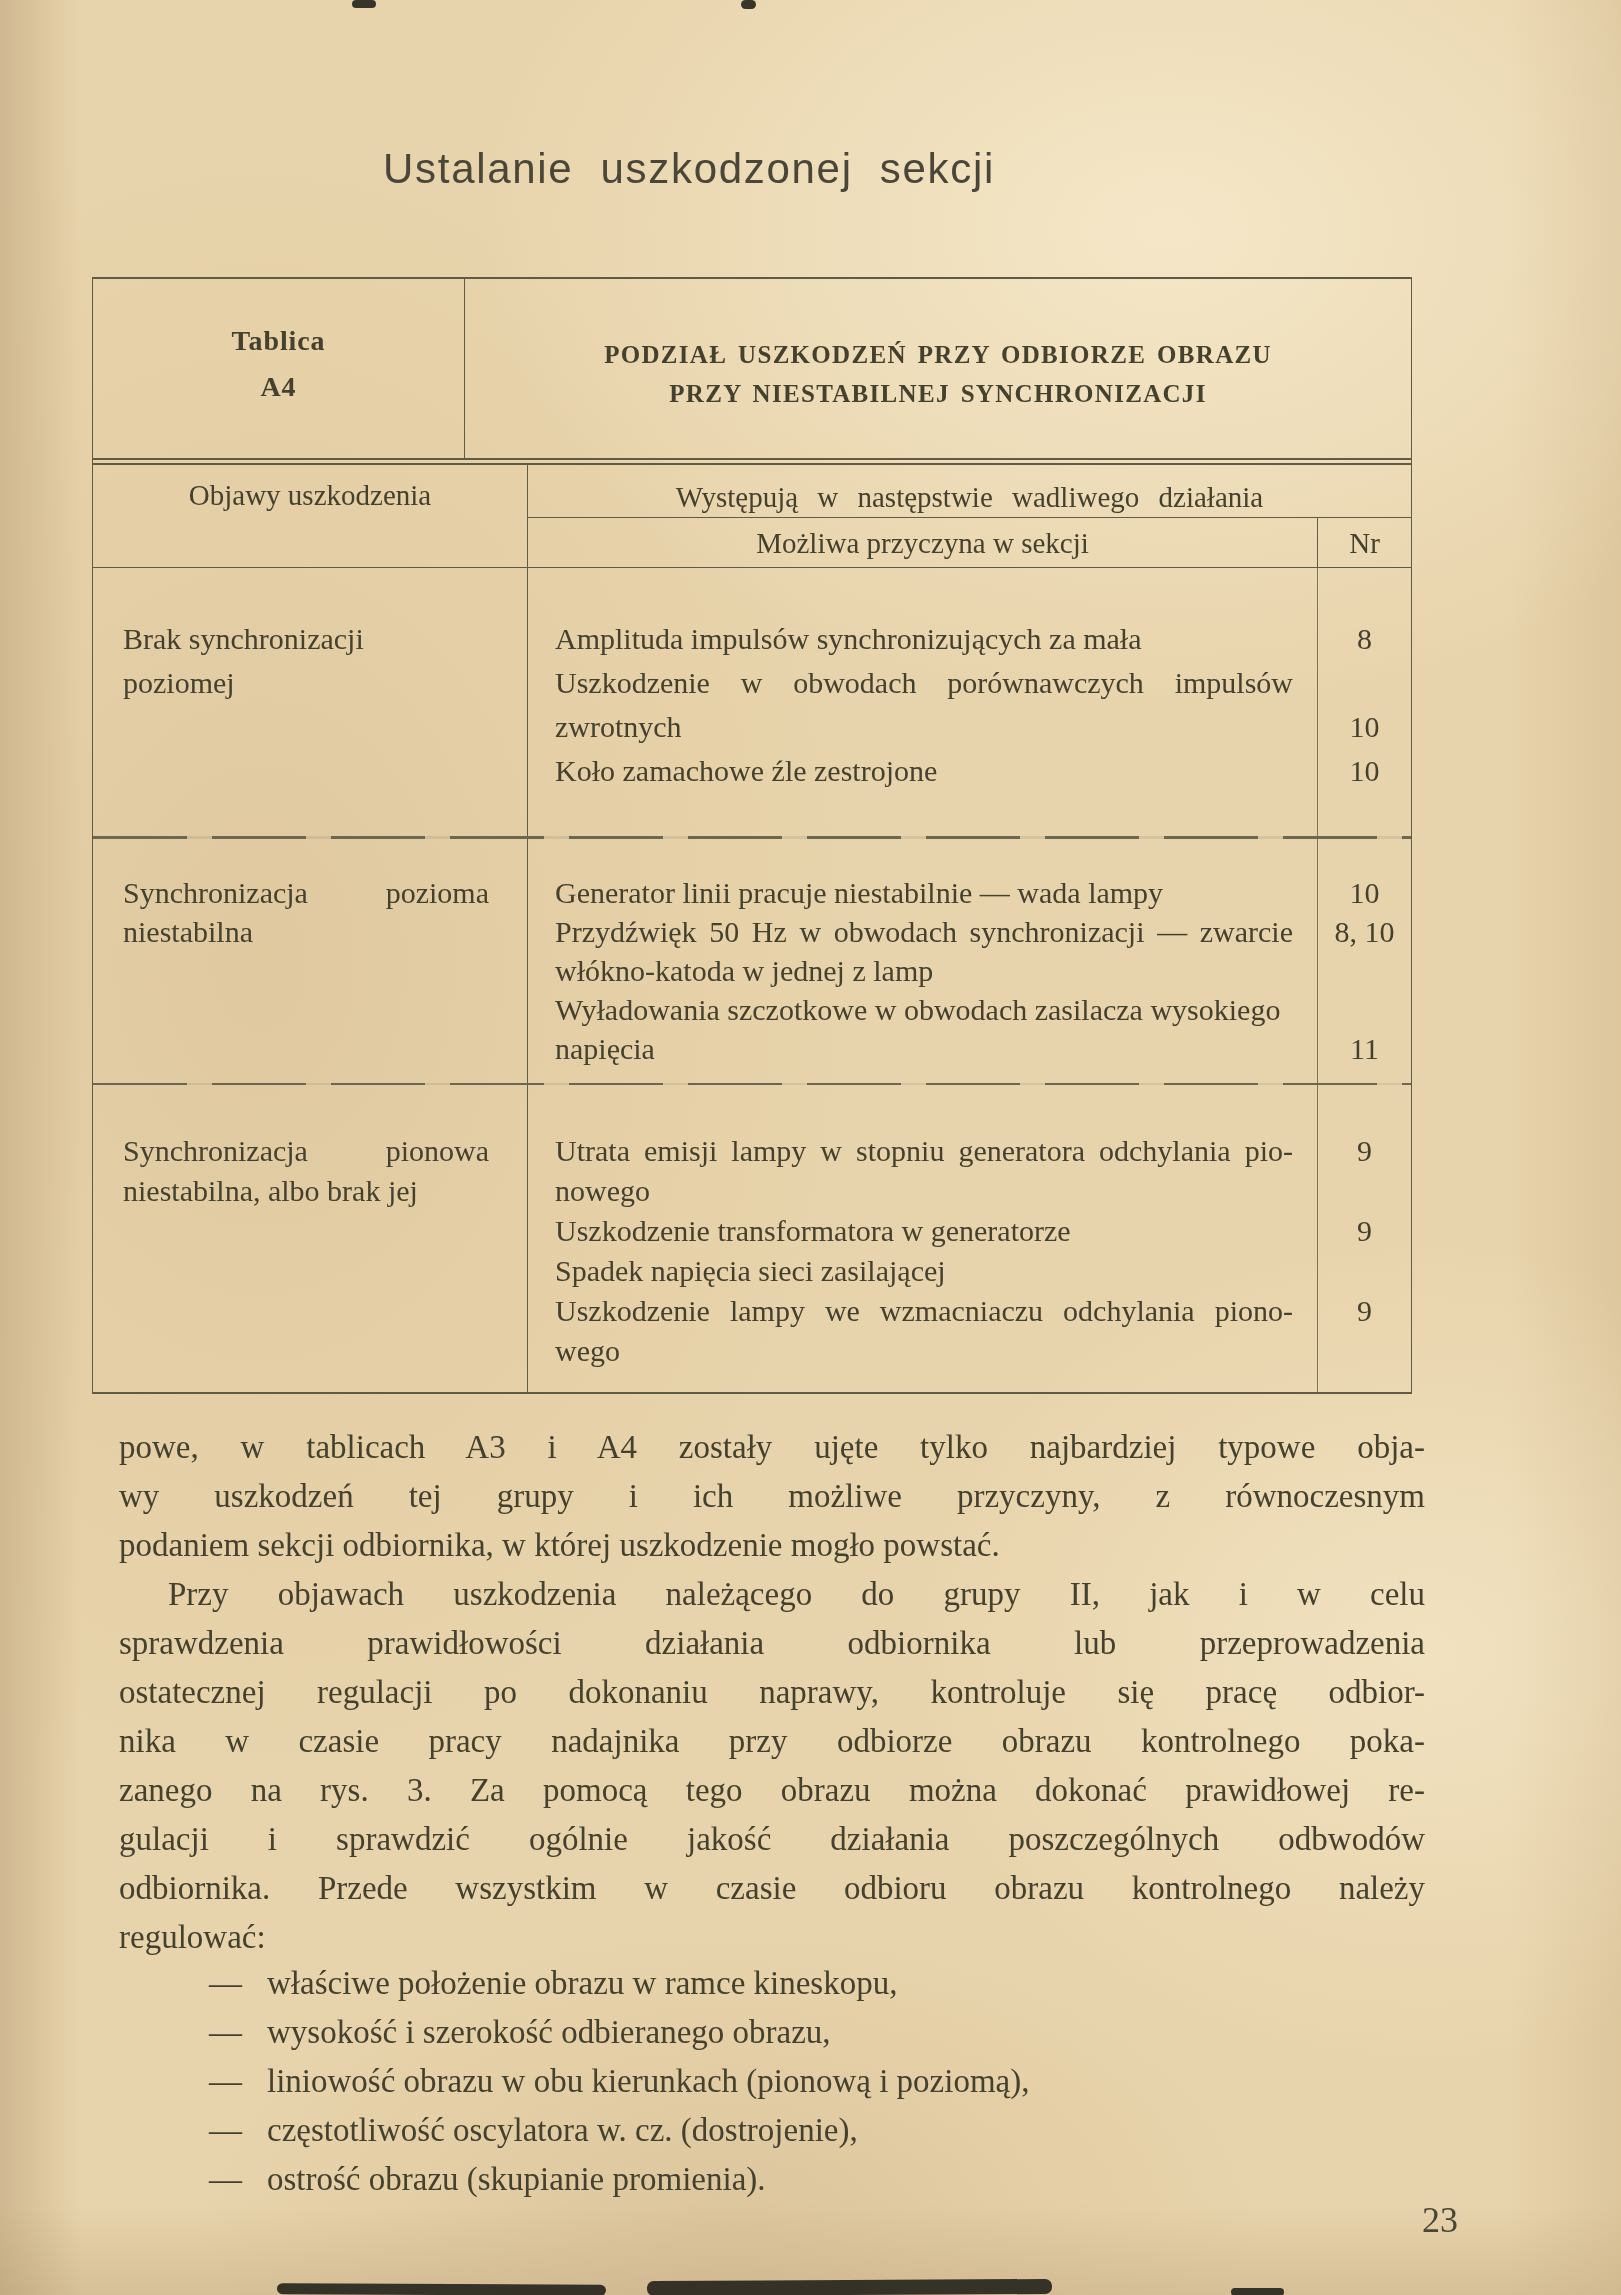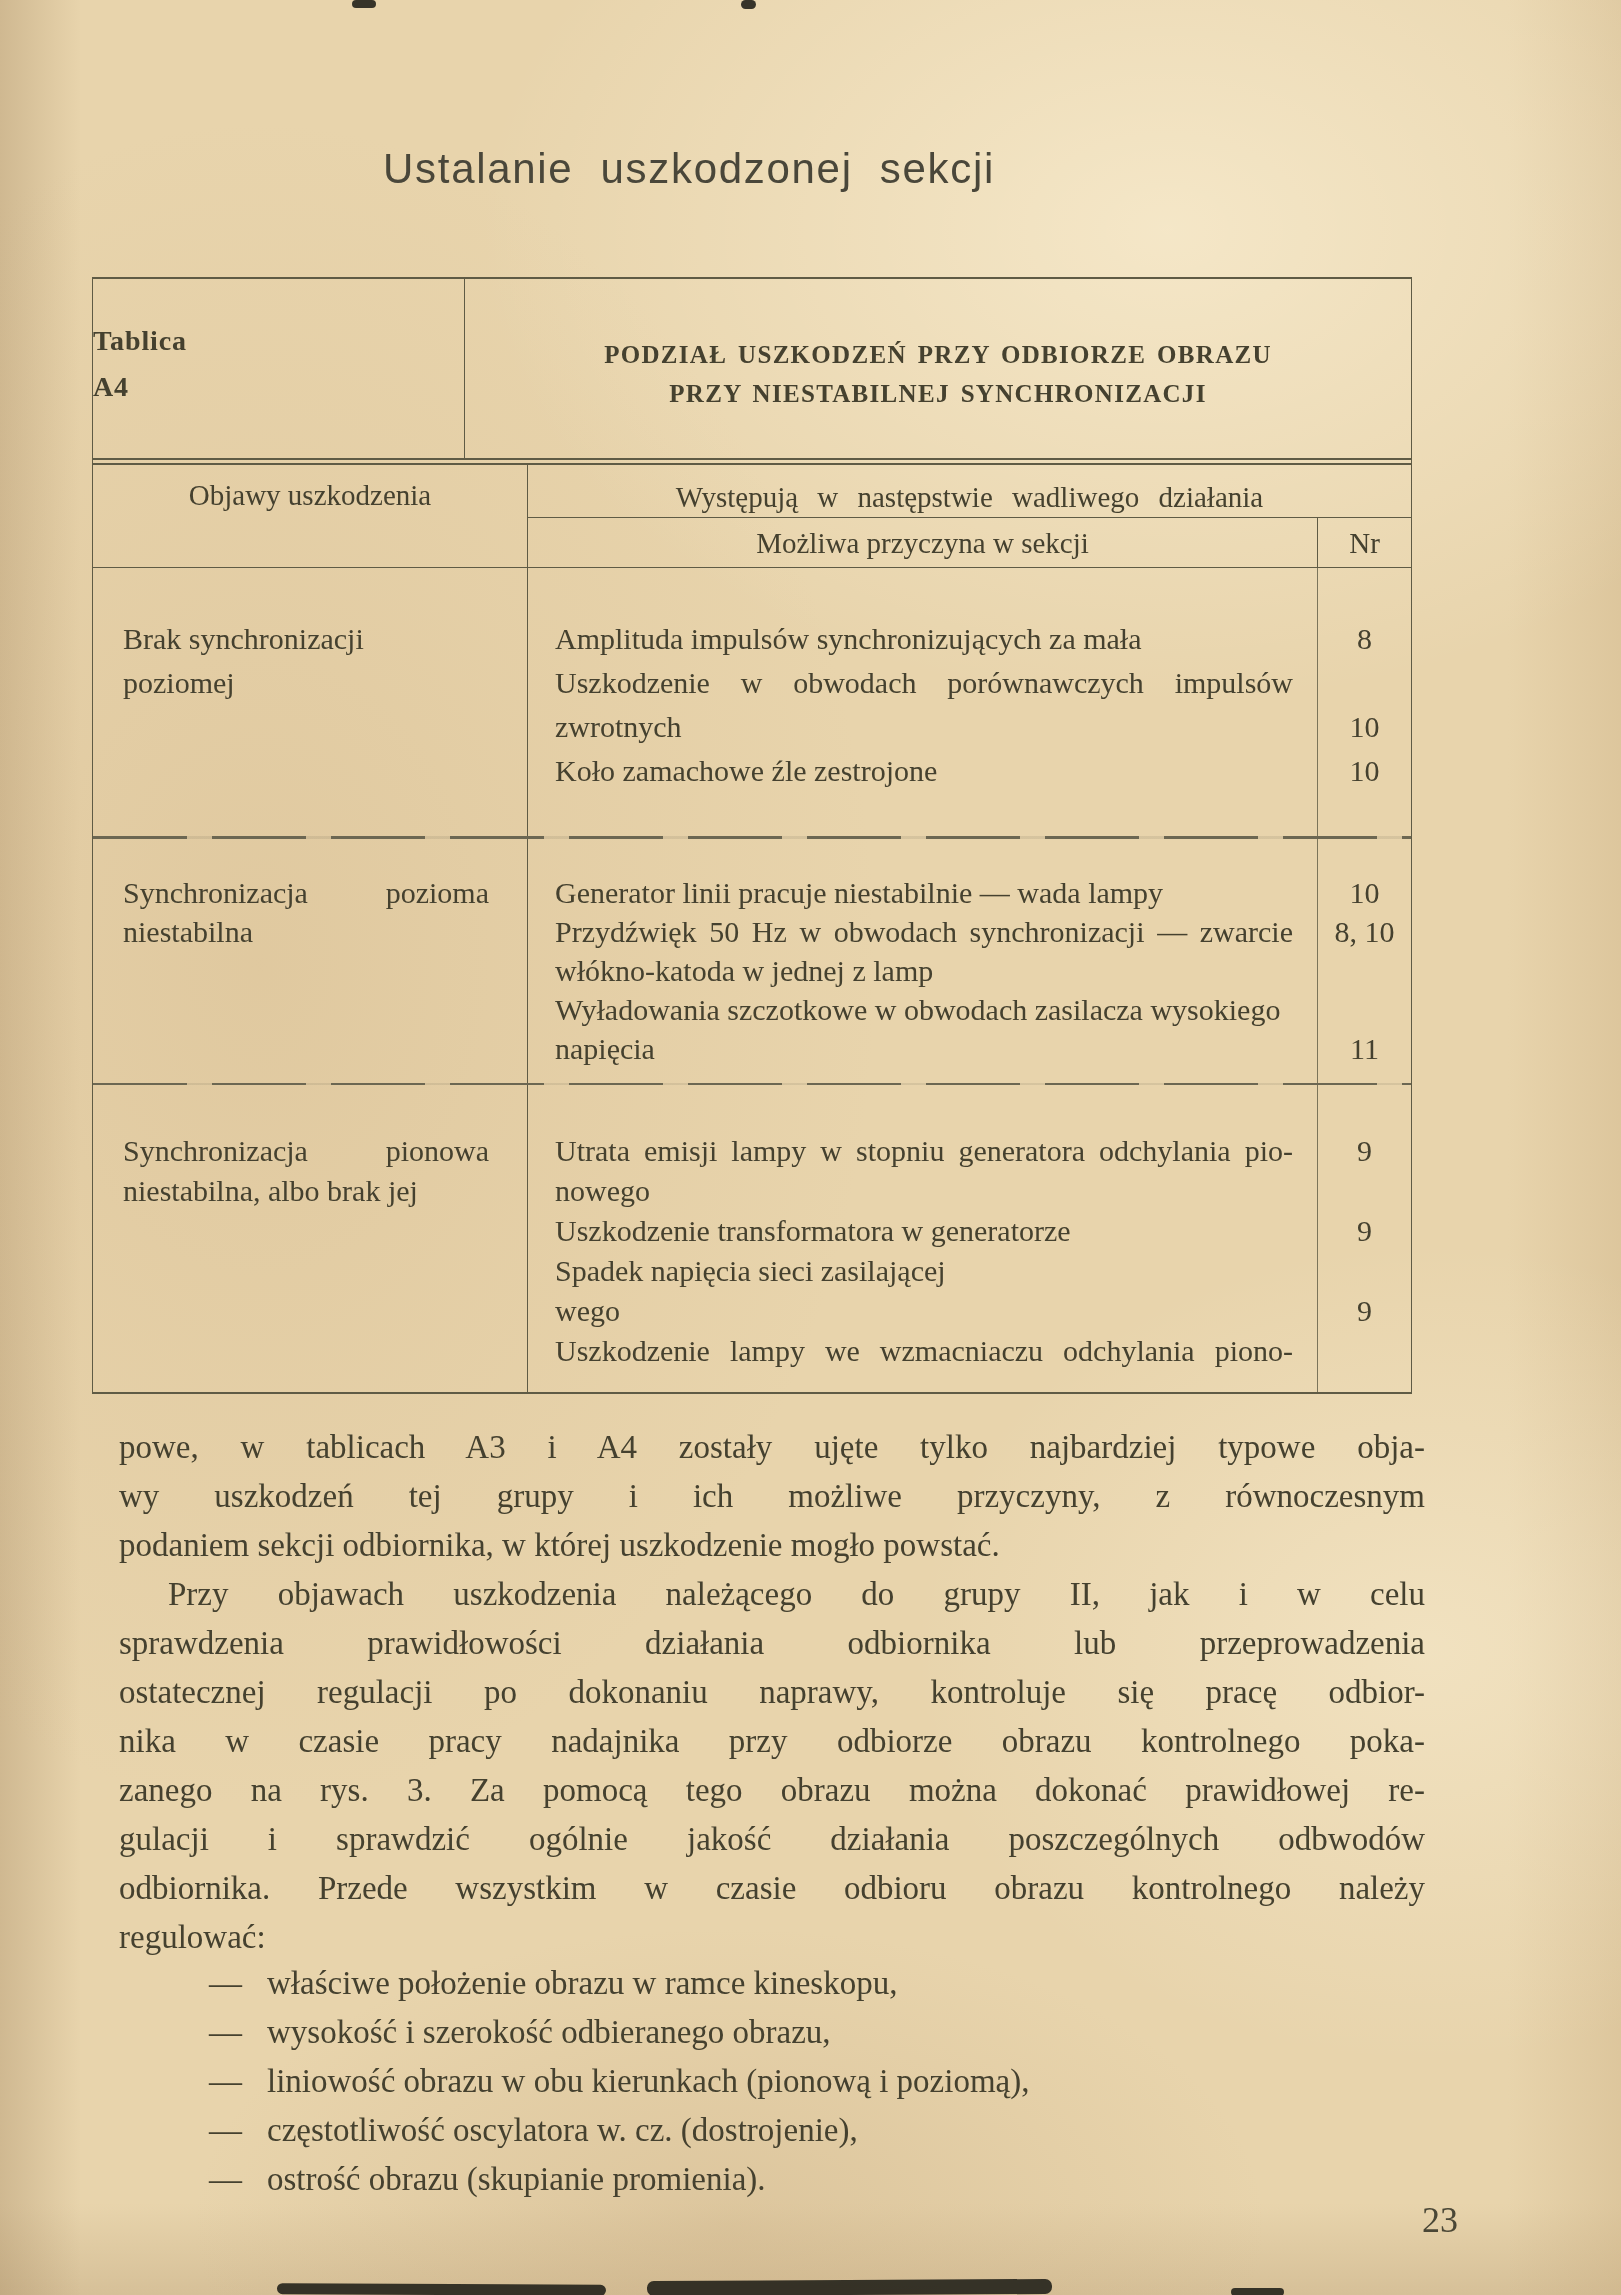--- a/index.html
+++ b/index.html
@@ -22,21 +22,21 @@
     text-align:center;font-family:"Liberation Sans","DejaVu Sans",sans-serif;
     font-size:42px;font-weight:normal;letter-spacing:1.7px;word-spacing:13.7px;color:#4a473a;
     white-space:nowrap;
   }
   
   .tbl{
     position:absolute;left:92px;top:277px;width:1320px;box-sizing:border-box;
     border:1.7px solid #5f5b45;border-top-width:2.6px;border-bottom-width:2.6px;
   }
   .cap{display:flex;height:186px;box-sizing:border-box;border-bottom:7.7px double #5f5b45;}
-  .cap-l{width:372px;box-sizing:border-box;border-right:1.7px solid #5f5b45;padding-top:39px;}
+  .cap-l{width:372px;box-sizing:border-box;border-right:1.7px solid #5f5b45;padding-top:39px;text-align:center;}
   .cap-line{font-size:28px;font-weight:bold;line-height:46px;letter-spacing:0.9px;}
   .cap-r{flex:1;padding-top:56px;text-align:center;}
   .ttl-line{font-size:25px;font-weight:bold;line-height:39px;letter-spacing:1.3px;word-spacing:3.4px;}
   .hdr{display:flex;border-bottom:1.7px solid #5f5b45;}
   .hdr-sym{width:435px;box-sizing:border-box;border-right:1.7px solid #5f5b45;padding-top:13.7px;text-align:center;font-size:29px;}
   .hdr-grp{flex:1;display:flex;flex-direction:column;}
   .hdr-grp-top{height:53px;box-sizing:border-box;border-bottom:1.7px solid #5f5b45;text-align:center;padding-top:16px;font-size:29px;word-spacing:12px;}
   .hdr-grp-bot{display:flex;height:49px;}
   .hdr-cause{flex:1;text-align:center;padding-top:8.5px;font-size:29px;}
   .hdr-nr{width:94px;box-sizing:border-box;border-left:1.7px solid #5f5b45;text-align:center;padding-top:8.5px;font-size:29px;}
@@ -147,22 +147,22 @@
     <div class="row row-c">
       <div class="c-sym">
         <div class="tline just">Synchronizacja pionowa</div>
         <div class="tline">niestabilna, albo brak jej</div>
       </div>
       <div class="c-cause">
         <div class="tline just">Utrata emisji lampy w stopniu generatora odchylania pio-</div>
         <div class="tline">nowego</div>
         <div class="tline">Uszkodzenie transformatora w generatorze</div>
         <div class="tline">Spadek napięcia sieci zasilającej</div>
+        <div class="tline just">Uszkodzenie lampy we wzmacniaczu odchylania piono-</div>
         <div class="tline">wego</div>
-        <div class="tline just">Uszkodzenie lampy we wzmacniaczu odchylania piono-</div>
       </div>
       <div class="c-nr">
         <div class="tline">9</div>
         <div class="tline"></div>
         <div class="tline">9</div>
         <div class="tline"></div>
         <div class="tline">9</div>
         <div class="tline"></div>
       </div>
     </div>

